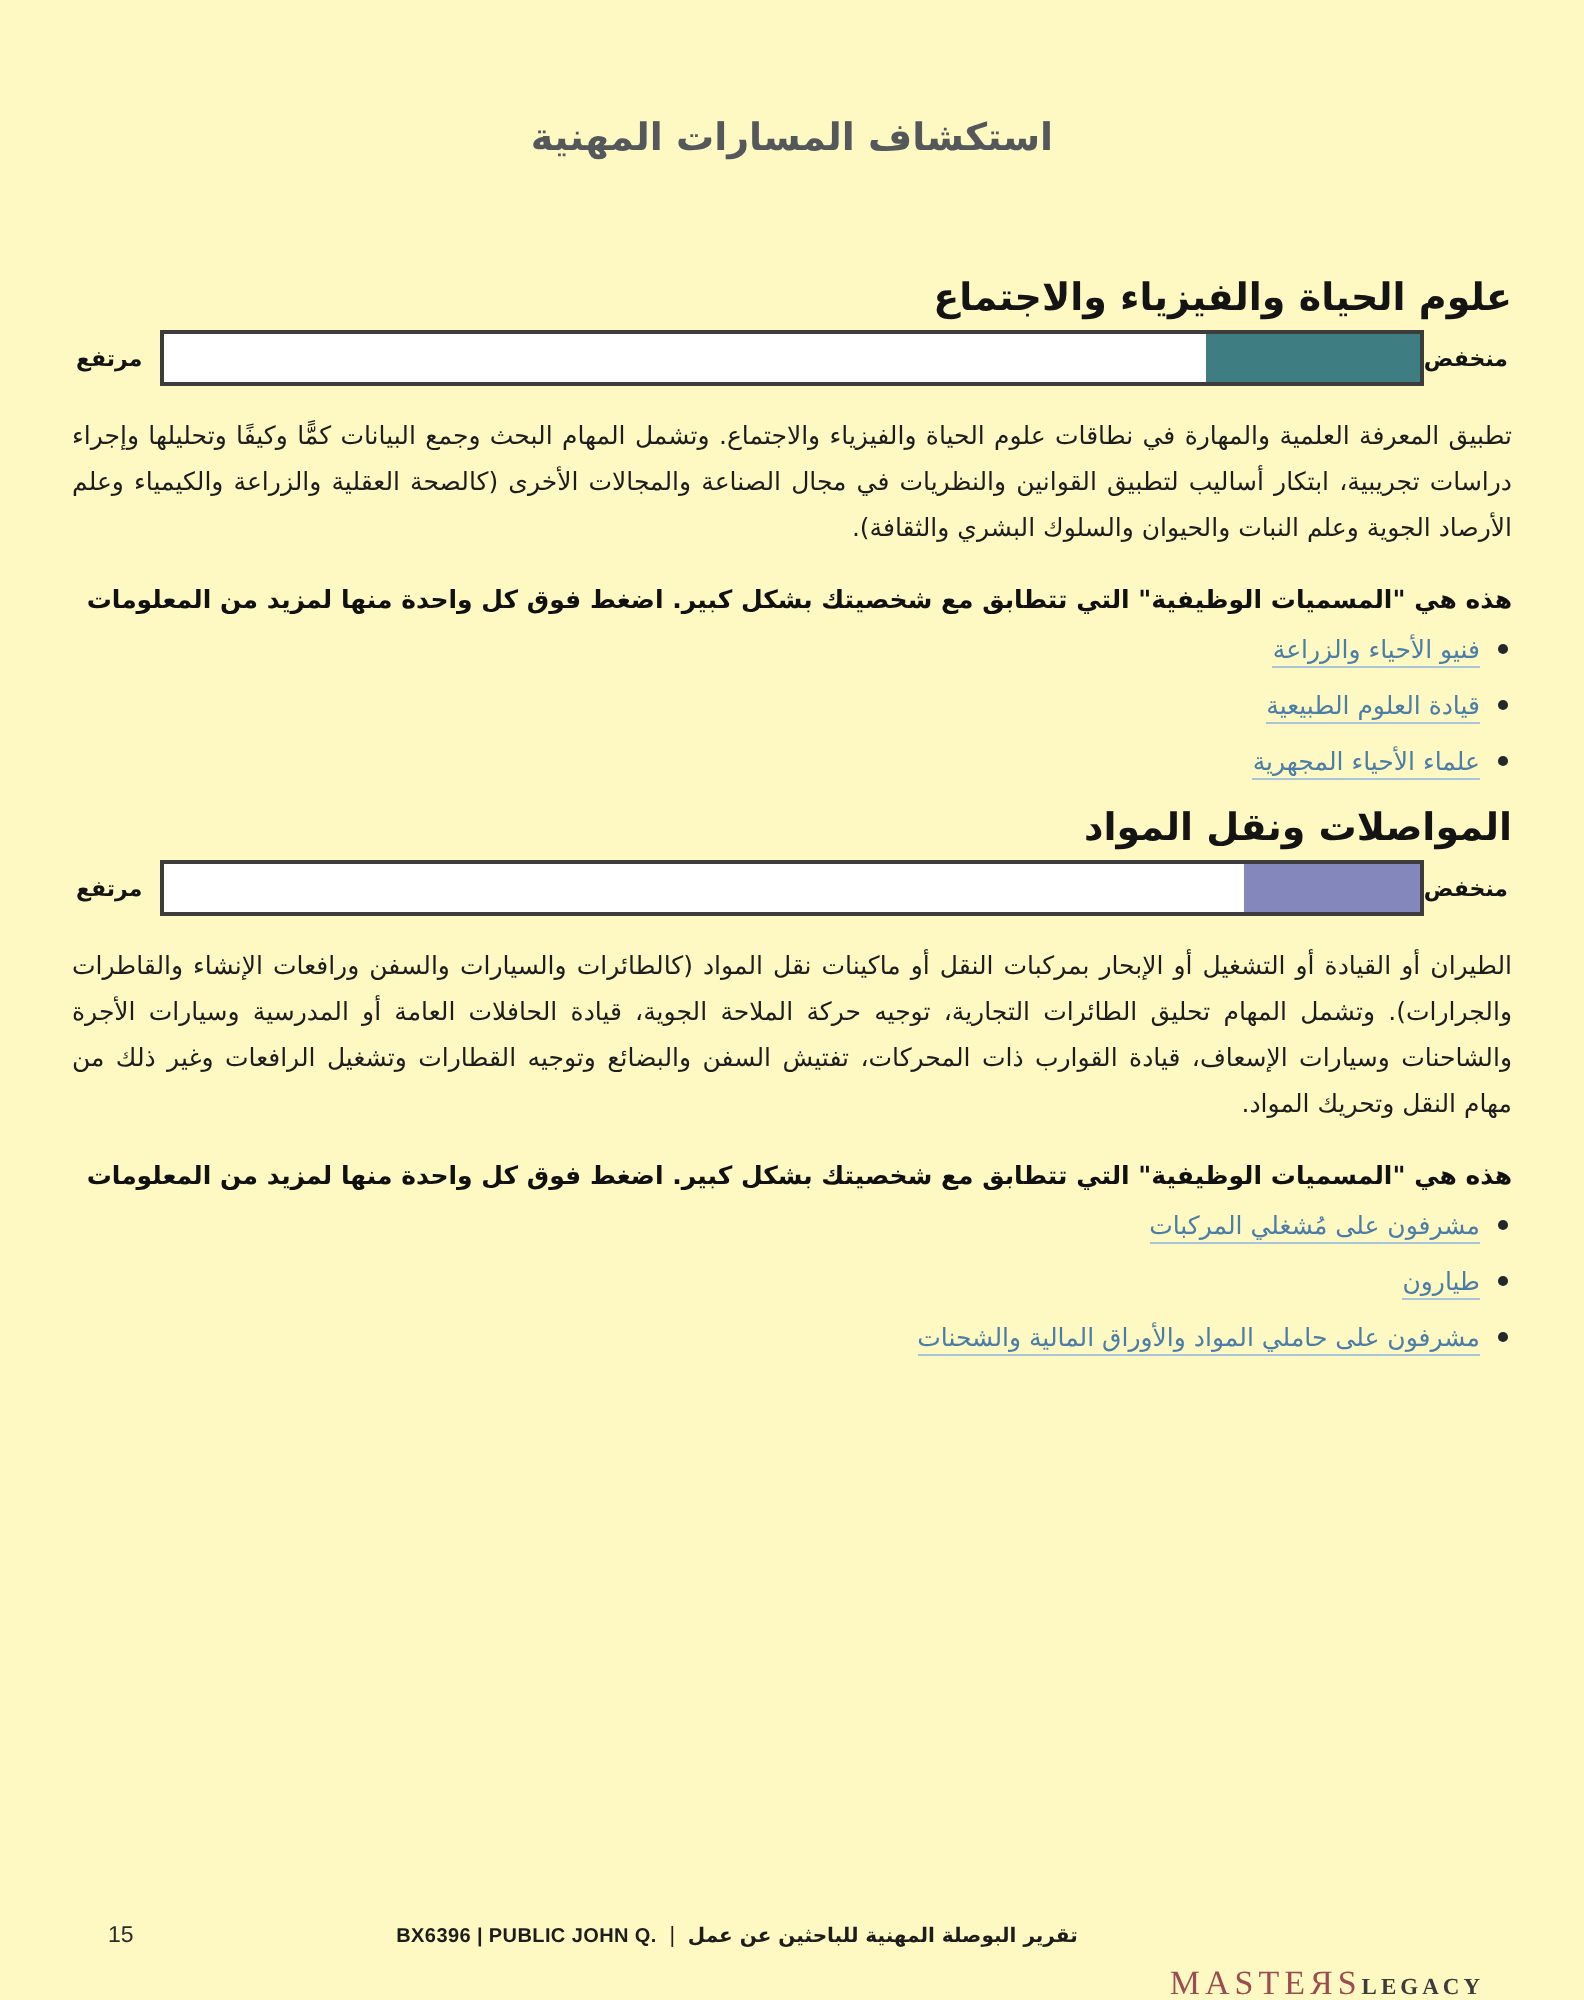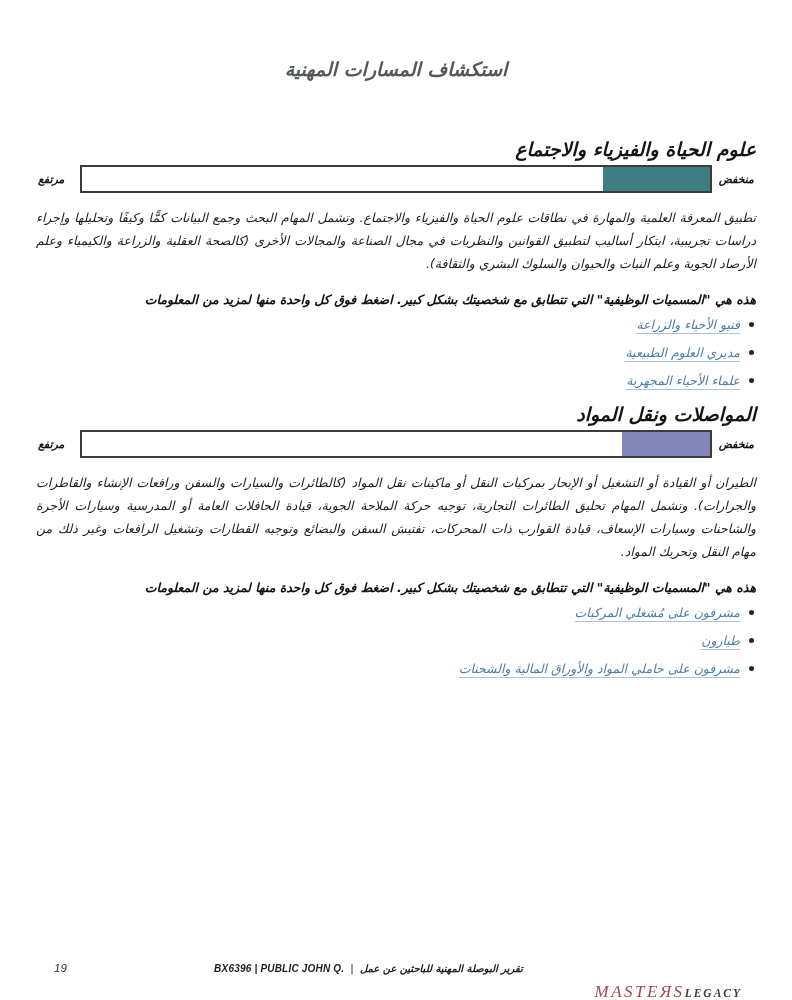--- a/index.html
+++ b/index.html
@@ -2,25 +2,24 @@
 <html lang="ar" dir="rtl"><head>
 <meta charset="utf-8">
 <style>
   * { margin: 0; padding: 0; box-sizing: border-box; }
   html, body { background: #e9e9e9; }
   body { font-family: "DejaVu Sans", sans-serif; }
   .page {
     position: relative;
     width: 792px; height: 1000px;
     margin: 0 auto;
-    background: #ffffff;
+    background: #fef9c3;
     direction: rtl;
     color: #1d1d1d;
     overflow: hidden;
-    font-style: italic;
   }
   .content { padding: 0 36px; }
 
   .page-title {
     margin-top: 58px;
     text-align: center;
     font-size: 19px;
     font-weight: 700;
     color: #54585b;
     letter-spacing: 0.2px;
@@ -181,21 +180,21 @@
       </div>
       <p class="section-description">تطبيق المعرفة العلمية والمهارة في نطاقات علوم الحياة والفيزياء والاجتماع. وتشمل المهام البحث وجمع البيانات كمًّا وكيفًا وتحليلها وإجراء دراسات تجريبية، ابتكار أساليب لتطبيق القوانين والنظريات في مجال الصناعة والمجالات الأخرى (كالصحة العقلية والزراعة والكيمياء وعلم الأرصاد الجوية وعلم النبات والحيوان والسلوك البشري والثقافة).</p>
       <p class="jobs-heading">هذه هي "المسميات الوظيفية" التي تتطابق مع شخصيتك بشكل كبير. اضغط فوق كل واحدة منها لمزيد من المعلومات</p>
       <ul class="job-list">
         <li>
           <span class="bullet-dot"></span>
           <a class="job-link">فنيو الأحياء والزراعة</a>
         </li>
         <li>
           <span class="bullet-dot"></span>
-          <a class="job-link">مديري العلوم الطبيعية</a>
+          <a class="job-link">قيادة العلوم الطبيعية</a>
         </li>
         <li>
           <span class="bullet-dot"></span>
           <a class="job-link">علماء الأحياء المجهرية</a>
         </li>
       </ul>
     </section>
 
     <section class="career-section-2">
       <h2 class="section-title">المواصلات ونقل المواد</h2>
@@ -220,21 +219,21 @@
         <li>
           <span class="bullet-dot"></span>
           <a class="job-link">مشرفون على حاملي المواد والأوراق المالية والشحنات</a>
         </li>
       </ul>
     </section>
 
   </div>
 
   <div class="footer">
-    <div class="footer-page-number">19</div>
+    <div class="footer-page-number">15</div>
     <div class="footer-center">
       <span class="footer-report-title">تقرير البوصلة المهنية للباحثين عن عمل</span>
       <span class="sep">|</span>
       <span class="footer-report-id">BX6396 | PUBLIC JOHN Q.</span>
     </div>
     <div class="brand">
       <span class="brand-primary" style="color: rgb(156, 75, 78);">MASTEЯS</span><span class="brand-secondary">LEGACY</span>
     </div>
   </div>
 </div>

